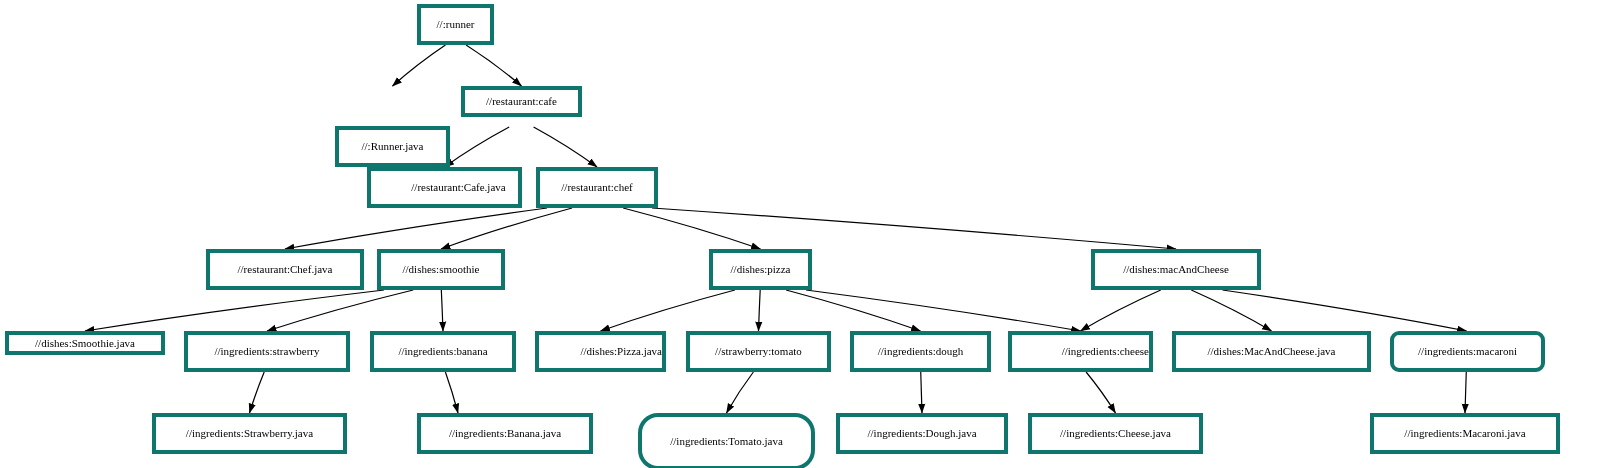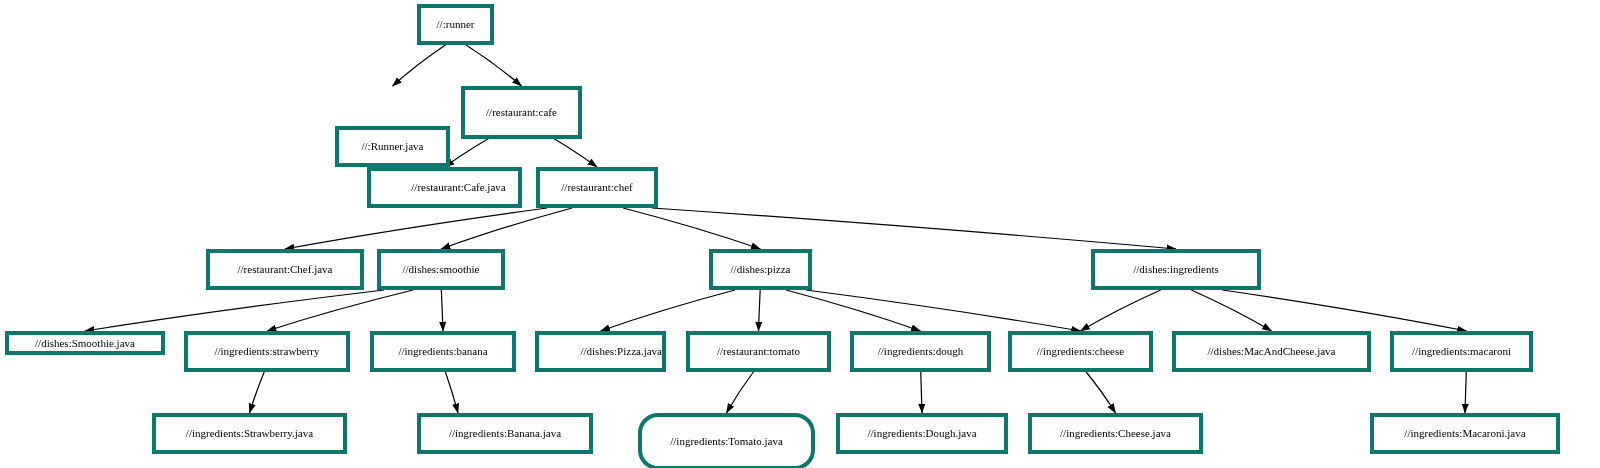--- a/index.html
+++ b/index.html
@@ -78,66 +78,66 @@
         <path d="M1466.26,372 Q1465.5700000000002,391.5 1465,413" fill="none" stroke="#000000" stroke-width="1.2" marker-end="url(#arrowhead)"></path>
       </g>
   </svg>
   <div id="node-group">
       <div class="node" style="left: 417px; top: 4px; width: 77px; height: 41px;">
         <span class="node-label">//:runner</span>
       </div>
       <div class="node" style="left: 335px; top: 86px; width: 115px; height: 41px; margin-top: 40px;">
         <span class="node-label">//:Runner.java</span>
       </div>
-      <div class="node" style="left: 461px; top: 86px; width: 121px; height: 53px;">
+      <div class="node" style="left: 461px; top: 86px; width: 121px; height: 31px;">
         <span class="node-label">//restaurant:cafe</span>
       </div>
       <div class="node" style="left: 367px; top: 167px; width: 155px; height: 41px; padding-left: 28px;">
         <span class="node-label">//restaurant:Cafe.java</span>
       </div>
       <div class="node" style="left: 536px; top: 167px; width: 122px; height: 41px;">
         <span class="node-label">//restaurant:chef</span>
       </div>
       <div class="node" style="left: 206px; top: 249px; width: 158px; height: 41px;">
         <span class="node-label">//restaurant:Chef.java</span>
       </div>
       <div class="node" style="left: 377px; top: 249px; width: 128px; height: 41px;">
         <span class="node-label">//dishes:smoothie</span>
       </div>
       <div class="node" style="left: 709px; top: 249px; width: 103px; height: 41px;">
         <span class="node-label">//dishes:pizza</span>
       </div>
       <div class="node" style="left: 1091px; top: 249px; width: 170px; height: 41px;">
-        <span class="node-label">//dishes:ingredients</span>
+        <span class="node-label">//dishes:macAndCheese</span>
       </div>
       <div class="node" style="left: 5px; top: 331px; width: 160px; height: 24px;">
         <span class="node-label">//dishes:Smoothie.java</span>
       </div>
       <div class="node" style="left: 184px; top: 331px; width: 166px; height: 41px;">
         <span class="node-label">//ingredients:strawberry</span>
       </div>
       <div class="node" style="left: 370px; top: 331px; width: 146px; height: 41px;">
         <span class="node-label">//ingredients:banana</span>
       </div>
       <div class="node" style="left: 535px; top: 331px; width: 131px; height: 41px; justify-content: flex-end;">
         <span class="node-label">//dishes:Pizza.java</span>
       </div>
       <div class="node" style="left: 686px; top: 331px; width: 145px; height: 41px;">
-        <span class="node-label">//restaurant:tomato</span>
+        <span class="node-label">//strawberry:tomato</span>
       </div>
       <div class="node" style="left: 850px; top: 331px; width: 141px; height: 41px;">
         <span class="node-label">//ingredients:dough</span>
       </div>
-      <div class="node" style="left: 1008px; top: 331px; width: 145px; height: 41px;">
+      <div class="node" style="left: 1008px; top: 331px; width: 145px; height: 41px; justify-content: flex-end;">
         <span class="node-label">//ingredients:cheese</span>
       </div>
       <div class="node" style="left: 1172px; top: 331px; width: 199px; height: 41px;">
         <span class="node-label">//dishes:MacAndCheese.java</span>
       </div>
-      <div class="node" style="left: 1390px; top: 331px; width: 143px; height: 41px;">
+      <div class="node" style="left: 1390px; top: 331px; width: 155px; height: 41px; border-radius: 9px;">
         <span class="node-label">//ingredients:macaroni</span>
       </div>
       <div class="node" style="left: 152px; top: 413px; width: 195px; height: 41px;">
         <span class="node-label">//ingredients:Strawberry.java</span>
       </div>
       <div class="node" style="left: 370px; top: 413px; width: 176px; height: 41px; margin-left: 47px;">
         <span class="node-label">//ingredients:Banana.java</span>
       </div>
       <div class="node" style="left: 638px; top: 413px; width: 177px; height: 57px; border-radius: 20px;">
         <span class="node-label">//ingredients:Tomato.java</span>

